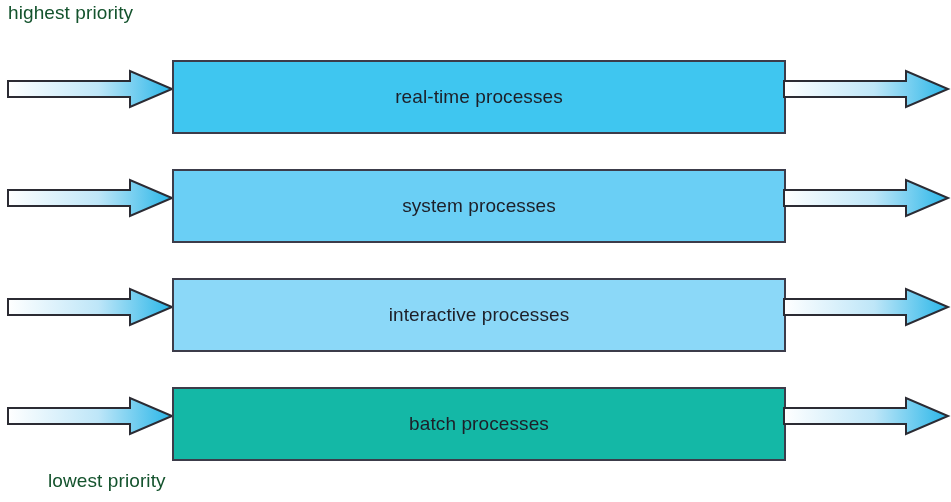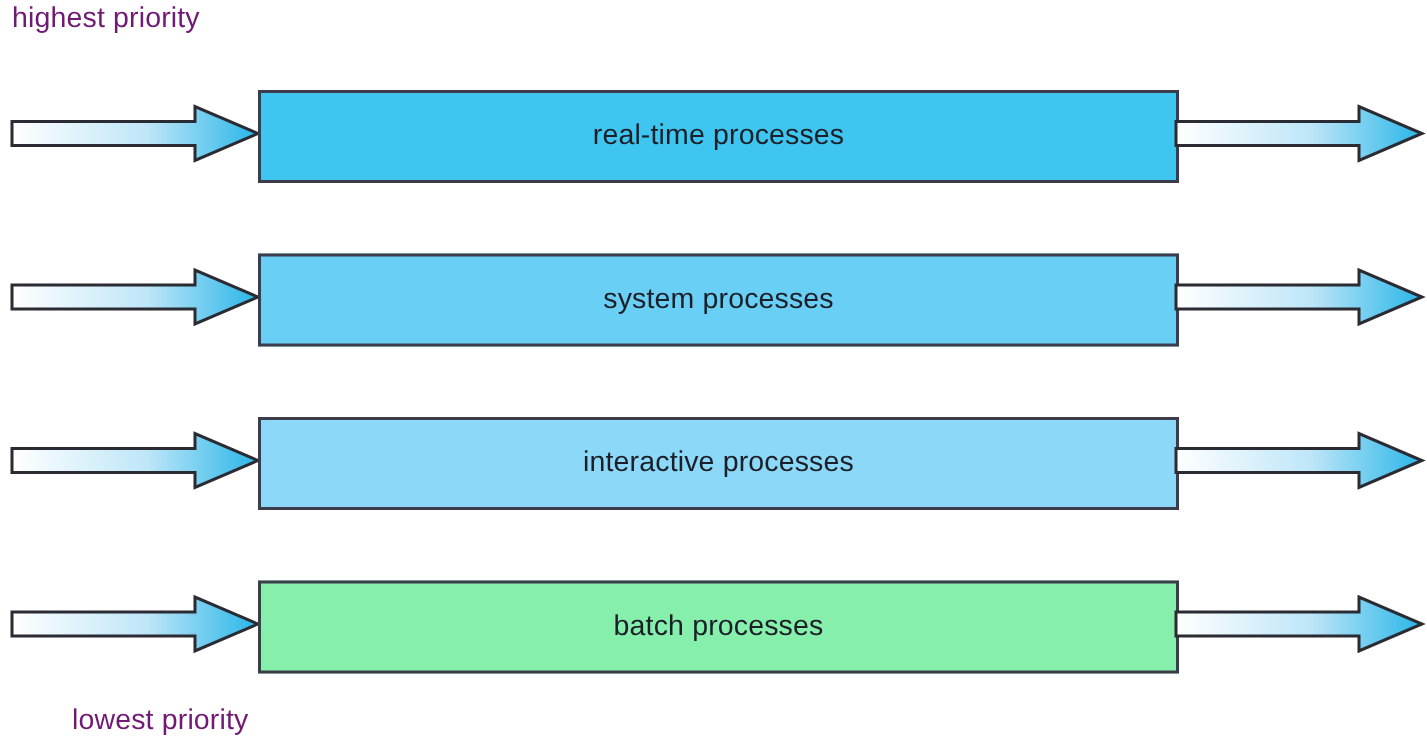--- a/index.html
+++ b/index.html
@@ -14,39 +14,39 @@
     position: relative;
     width: 951px;
     height: 502px;
     background: #ffffff;
     overflow: hidden;
   }
   .priority-label {
     position: absolute;
     left: 8px;
     font-size: 19px;
-    color: #701a75;
+    color: #14532d;
     letter-spacing: 0.1px;
     white-space: nowrap;
   }
   #label-highest { top: 2px; }
   #label-lowest  { top: 470px; margin-left: 40px; }
 
   .queue-row {
     position: absolute;
     left: 0;
     width: 951px;
     height: 64px;
   }
   .queue-box {
     position: absolute;
     left: 172px;
     top: 2px;
     width: 614px;
-    height: 62px;
+    height: 74px;
     box-sizing: border-box;
     border: 2px solid #8b5cf6;
     display: flex;
     align-items: center;
     justify-content: center;
   }
   .queue-box-label {
     font-size: 19px;
     color: #1d1f28;
     letter-spacing: 0.1px;
@@ -150,21 +150,21 @@
     <svg class="arrow-svg arrow-in" viewBox="0 0 168 64">
       <defs>
         <linearGradient id="gin3" x1="0" y1="0" x2="1" y2="0">
           <stop offset="0" stop-color="#ffffff"></stop>
           <stop offset="0.55" stop-color="#BEE6F8"></stop>
           <stop offset="1" stop-color="#29B6E8"></stop>
         </linearGradient>
       </defs>
       <path d="M2,23 L124,23 L124,13 L166,31 L124,49 L124,39 L2,39 Z" fill="url(#gin3)" stroke="#2b2b33" stroke-width="2" stroke-linejoin="miter"></path>
     </svg>
-    <div class="queue-box" id="queue-box-3" style="background: #86efac; border-color: rgb(60, 60, 74);">
+    <div class="queue-box" id="queue-box-3" style="background: #14b8a6; border-color: rgb(60, 60, 74);">
       <span class="queue-box-label">batch processes</span>
     </div>
     <svg class="arrow-svg arrow-out" viewBox="0 0 166 64">
       <defs>
         <linearGradient id="gout3" x1="0" y1="0" x2="1" y2="0">
           <stop offset="0" stop-color="#ffffff"></stop>
           <stop offset="0.55" stop-color="#BEE6F8"></stop>
           <stop offset="1" stop-color="#29B6E8"></stop>
         </linearGradient>
       </defs>

